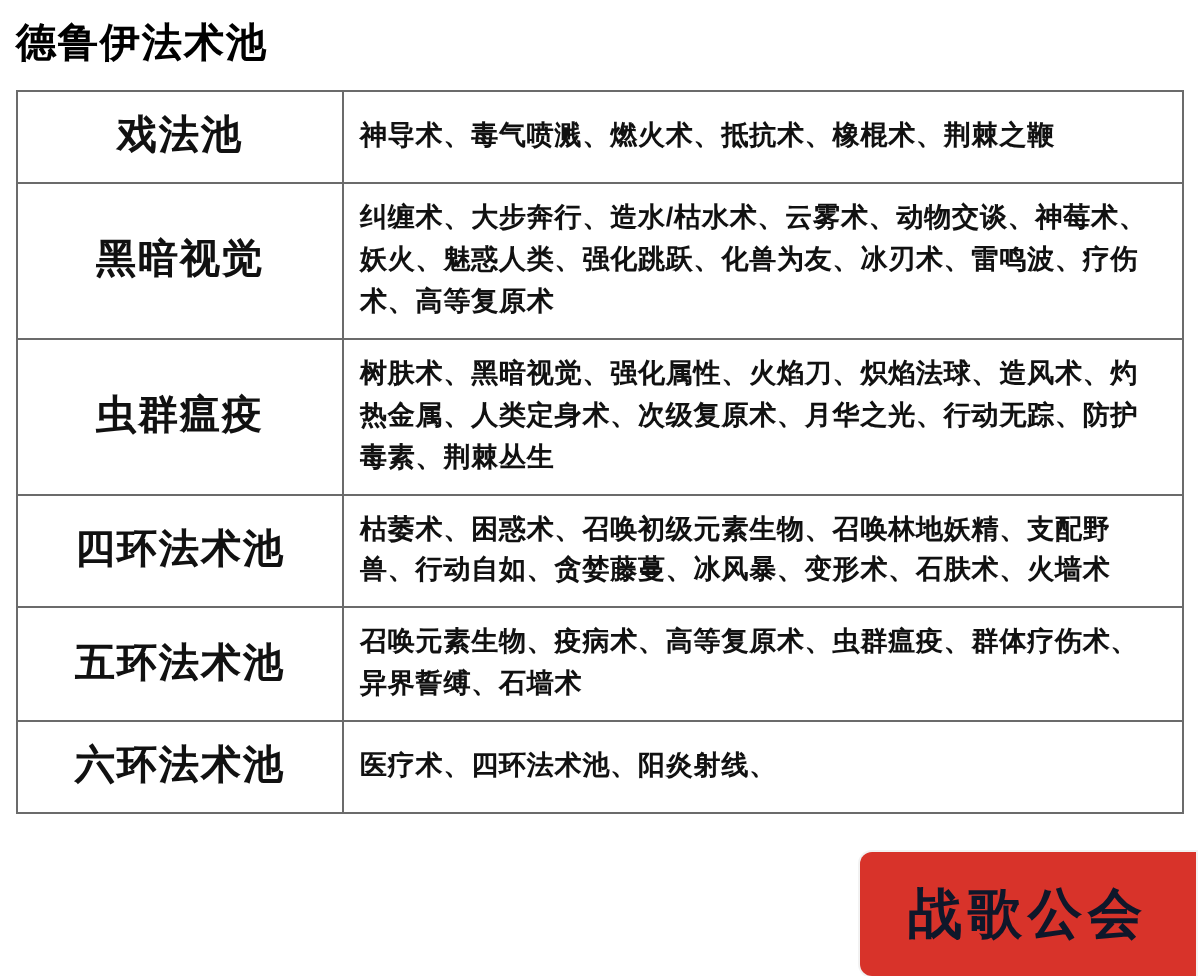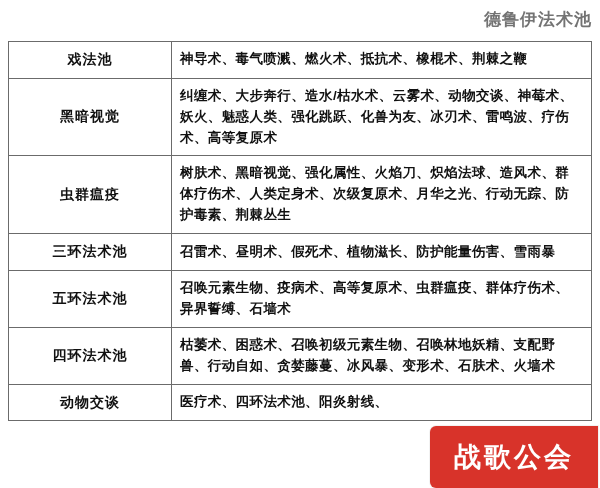--- a/index.html
+++ b/index.html
@@ -16,65 +16,65 @@
     position: relative;
   }
   .page {
     width: 600px;
     height: 488px;
     box-sizing: border-box;
     padding: 0 8px;
     position: relative;
   }
   .doc-title {
-    text-align: right;
-    font-size: 17px;
+    text-align: left;
+    font-size: 20px;
     font-weight: bold;
     letter-spacing: 1px;
     padding: 8px 0 10px 0;
-    color: #737373;
+    color: #000000;
   }
   table.spell-table {
     width: 584px;
     border-collapse: collapse;
     table-layout: fixed;
     font-size: 13.5px;
   }
   table.spell-table td {
     border: 1px solid #6b6b6b;
     vertical-align: middle;
     padding: 7px 8px;
     line-height: 1.55;
     color: #111;
   }
   td.pool-name {
     width: 146px;
     text-align: center;
     font-weight: bold;
-    font-size: 14px;
+    font-size: 20px;
     letter-spacing: 1px;
     white-space: nowrap;
   }
   td.pool-spells {
     text-align: left;
     letter-spacing: 0.4px;
     font-weight: bold;
   }
   .watermark {
     position: absolute;
     right: 2px;
     bottom: 0px;
     width: 168px;
     height: 62px;
     background: #d8332a;
     border-radius: 6px 0 0 6px;
     display: flex;
     align-items: center;
     justify-content: center;
-    color: #ffffff;
+    color: #0f172a;
     font-size: 27px;
     font-weight: bold;
     letter-spacing: 3px;
     box-shadow: 0 0 0 1px rgba(0,0,0,0.05);
   }
 </style>
 </head>
 <body>
 
 <div class="page">
@@ -86,36 +86,32 @@
       <tr>
         <td class="pool-name">戏法池</td>
         <td class="pool-spells">神导术、毒气喷溅、燃火术、抵抗术、橡棍术、荆棘之鞭</td>
       </tr>
       <tr>
         <td class="pool-name">黑暗视觉</td>
         <td class="pool-spells">纠缠术、大步奔行、造水/枯水术、云雾术、动物交谈、神莓术、妖火、魅惑人类、强化跳跃、化兽为友、冰刃术、雷鸣波、疗伤术、高等复原术</td>
       </tr>
       <tr>
         <td class="pool-name">虫群瘟疫</td>
-        <td class="pool-spells">树肤术、黑暗视觉、强化属性、火焰刀、炽焰法球、造风术、群体疗伤术、人类定身术、次级复原术、月华之光、行动无踪、防护毒素、荆棘丛生</td>
+        <td class="pool-spells">树肤术、黑暗视觉、强化属性、火焰刀、炽焰法球、造风术、灼热金属、人类定身术、次级复原术、月华之光、行动无踪、防护毒素、荆棘丛生</td>
       </tr>
       <tr>
-        <td class="pool-name">三环法术池</td>
-        <td class="pool-spells">召雷术、昼明术、假死术、植物滋长、防护能量伤害、雪雨暴</td>
+        <td class="pool-name">四环法术池</td>
+        <td class="pool-spells">枯萎术、困惑术、召唤初级元素生物、召唤林地妖精、支配野兽、行动自如、贪婪藤蔓、冰风暴、变形术、石肤术、火墙术</td>
       </tr>
       <tr>
         <td class="pool-name">五环法术池</td>
         <td class="pool-spells">召唤元素生物、疫病术、高等复原术、虫群瘟疫、群体疗伤术、异界誓缚、石墙术</td>
       </tr>
       <tr>
-        <td class="pool-name">四环法术池</td>
-        <td class="pool-spells">枯萎术、困惑术、召唤初级元素生物、召唤林地妖精、支配野兽、行动自如、贪婪藤蔓、冰风暴、变形术、石肤术、火墙术</td>
-      </tr>
-      <tr>
-        <td class="pool-name">动物交谈</td>
+        <td class="pool-name">六环法术池</td>
         <td class="pool-spells">医疗术、四环法术池、阳炎射线、</td>
       </tr>
     </tbody>
   </table>
 
   <div class="watermark">战歌公会</div>
 
 </div>
 
 </body></html>

